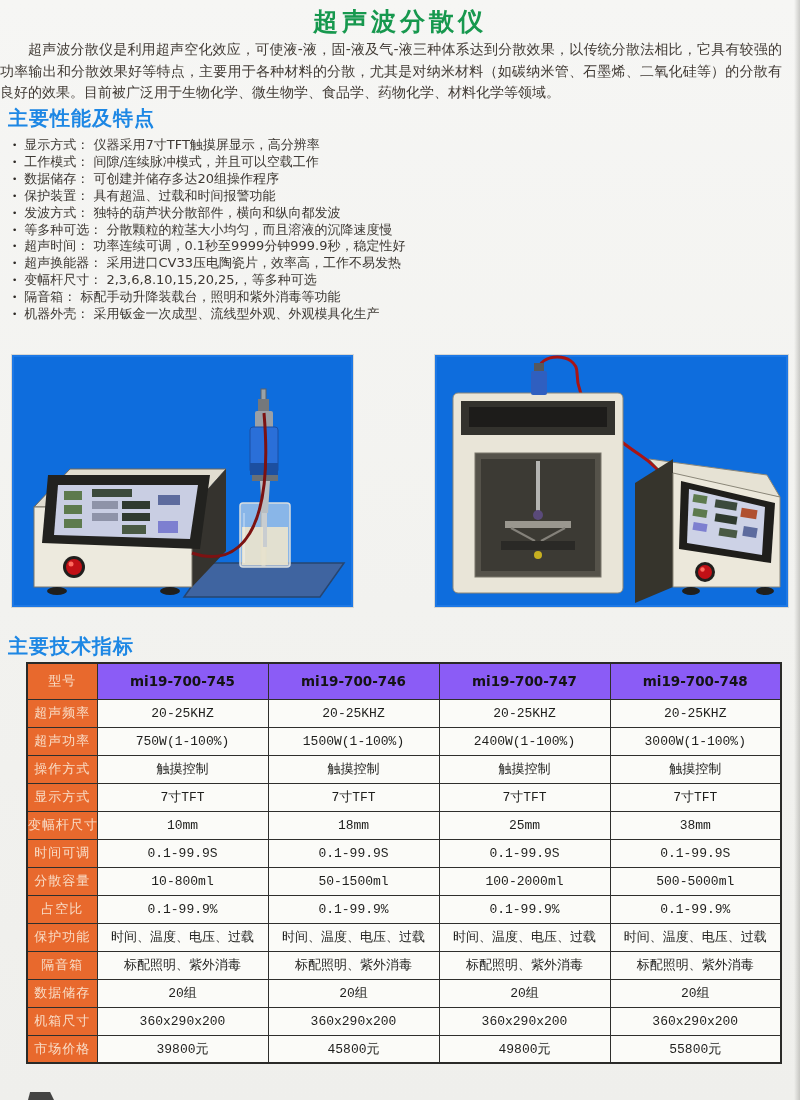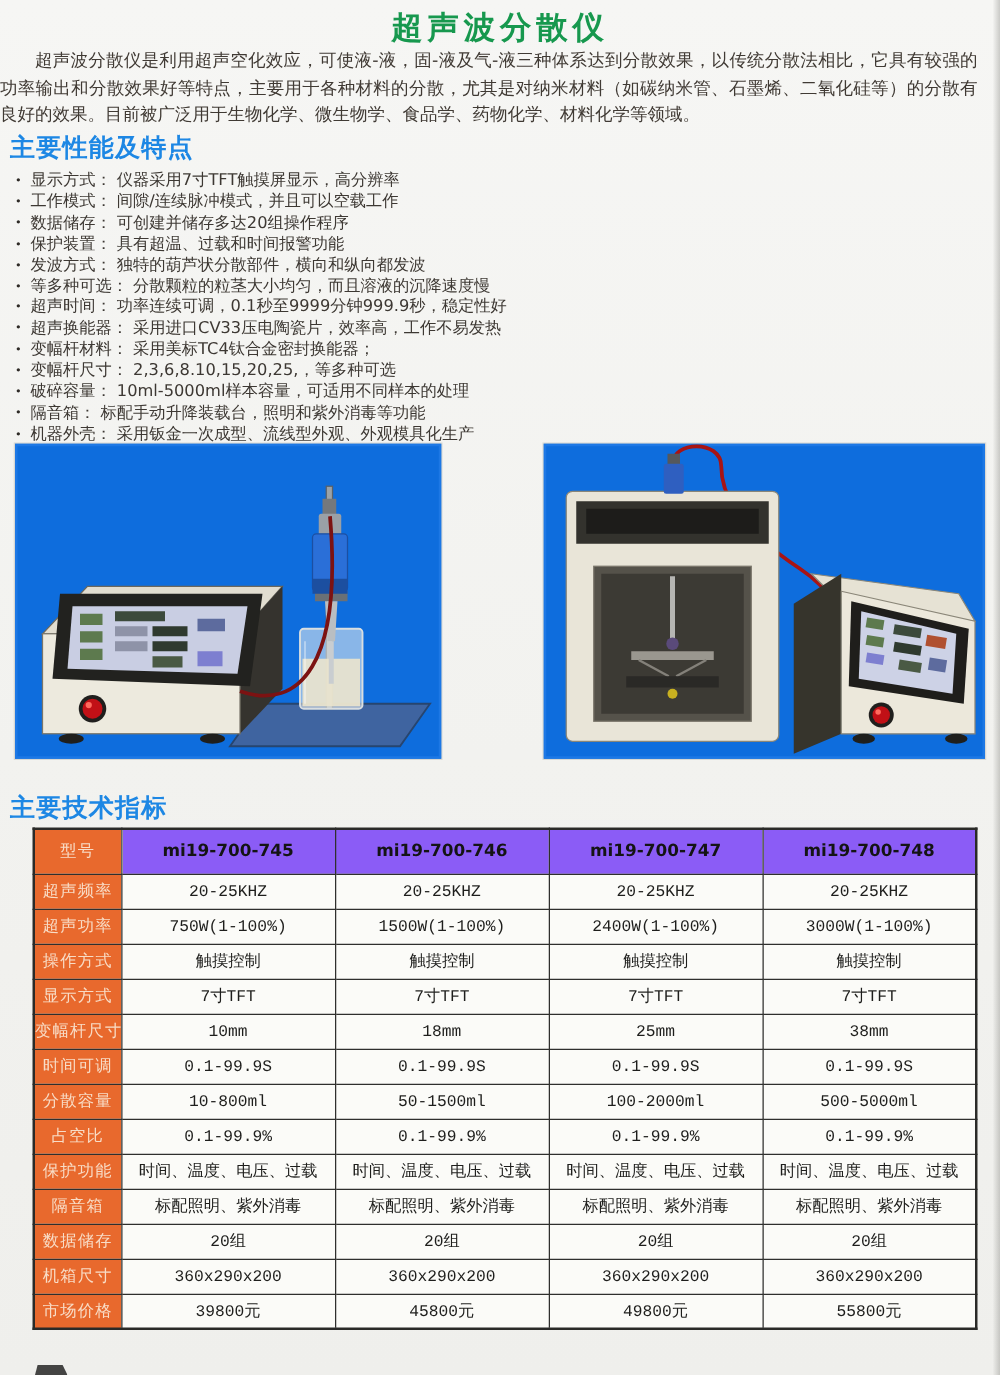--- a/index.html
+++ b/index.html
@@ -80,23 +80,21 @@
 
   <ul class="features-list">
       <li>显示方式： 仪器采用7寸TFT触摸屏显示，高分辨率</li>
       <li>工作模式： 间隙/连续脉冲模式，并且可以空载工作</li>
       <li>数据储存： 可创建并储存多达20组操作程序</li>
       <li>保护装置： 具有超温、过载和时间报警功能</li>
       <li>发波方式： 独特的葫芦状分散部件，横向和纵向都发波</li>
       <li>等多种可选： 分散颗粒的粒茎大小均匀，而且溶液的沉降速度慢</li>
       <li>超声时间： 功率连续可调，0.1秒至9999分钟999.9秒，稳定性好</li>
       <li>超声换能器： 采用进口CV33压电陶瓷片，效率高，工作不易发热</li>
-      <li>变幅杆材料： 采用美标TC4钛合金密封换能器；</li>
       <li>变幅杆尺寸： 2,3,6,8.10,15,20,25,，等多种可选</li>
-      <li>破碎容量： 10ml-5000ml样本容量，可适用不同样本的处理</li>
       <li>隔音箱： 标配手动升降装载台，照明和紫外消毒等功能</li>
       <li>机器外壳： 采用钣金一次成型、流线型外观、外观模具化生产</li>
     </ul>
 
   <div class="photos">
 
     <div class="photo left">
       <svg width="341" height="252" viewBox="0 0 341 252">
         <rect width="341" height="252" fill="#0e6ddd"></rect>
         <rect width="341" height="252" fill="none" stroke="#2b84ee" stroke-width="4" opacity="0.5"></rect>

